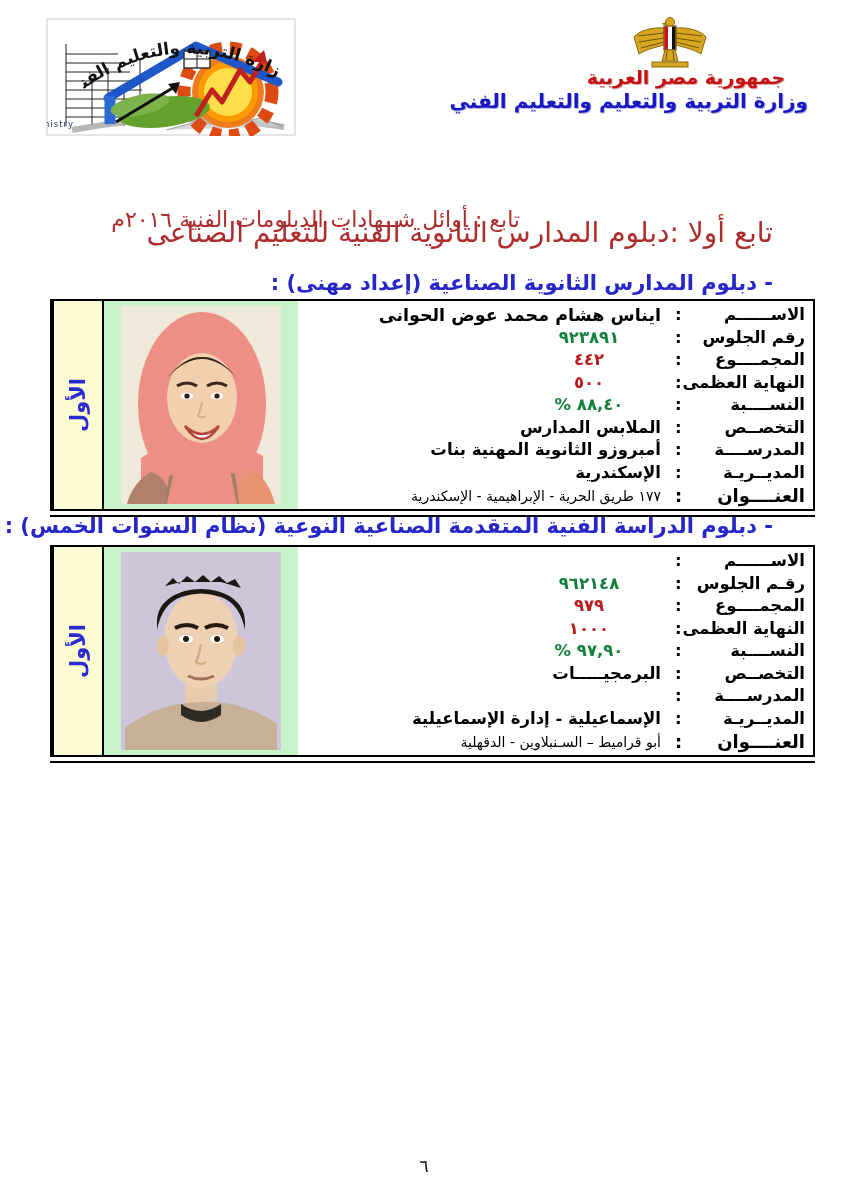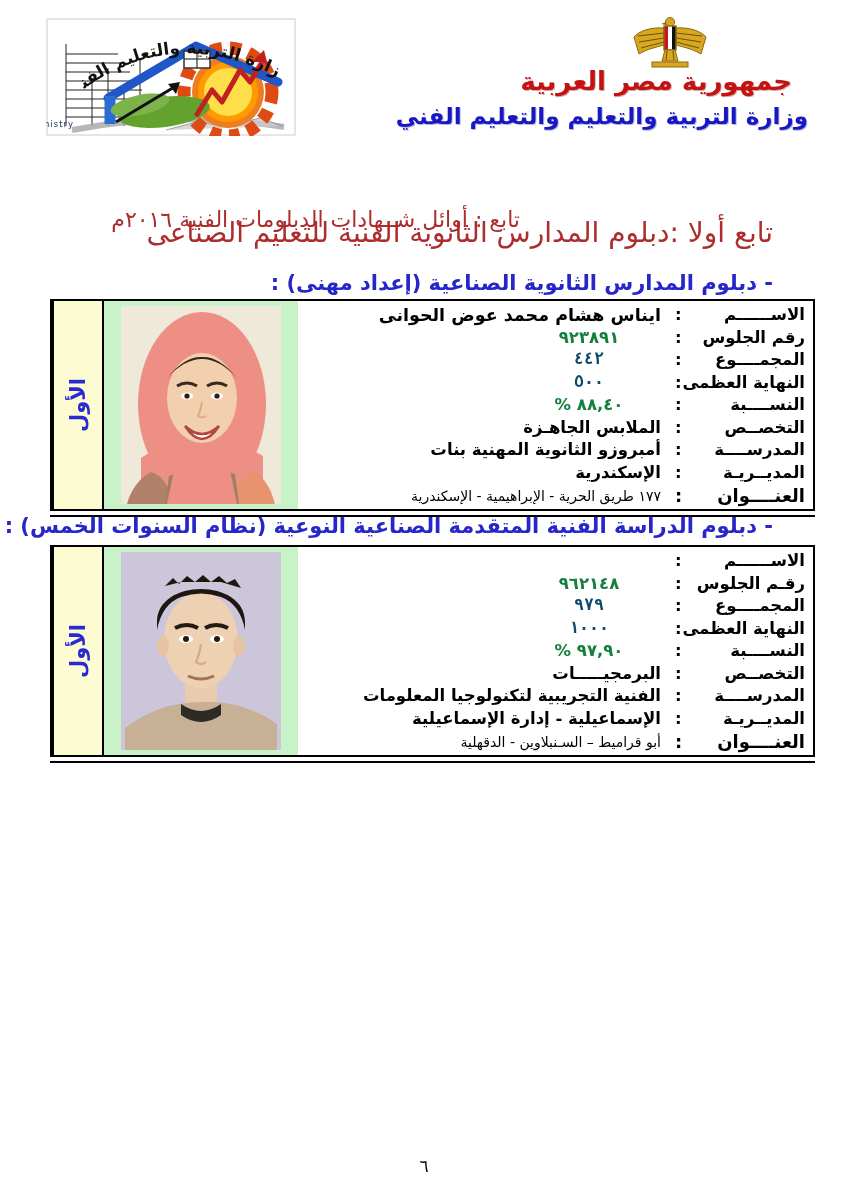--- a/index.html
+++ b/index.html
@@ -2,24 +2,24 @@
 <html lang="ar" dir="rtl"><head>
 <meta charset="utf-8">
 <style>
   * { box-sizing: border-box; margin: 0; padding: 0; }
   html,body { width: 849px; height: 1200px; background: #ffffff; }
   body { position: relative; font-family: "DejaVu Sans", sans-serif; direction: rtl; }
 
   
   .logo-left { position: absolute; left: 46px; top: 18px; width: 250px; height: 118px; }
   .emblem { position: absolute; left: 630px; top: 16px; width: 80px; height: 52px; }
-  .country-name { position: absolute; top: 66px; left: 548px; width: 244px; text-align: center;
-    color: #c41212; font-weight: bold; font-size: 26px; text-shadow: 1px 1px 0 rgba(140,20,20,.35); white-space: nowrap; }
-  .ministry-name { position: absolute; top: 103px; left: 532px; width: 276px; text-align: center;
-    color: #1717c4; font-weight: bold; font-size: 23px; text-shadow: 1px 1px 0 rgba(20,20,150,.3); white-space: nowrap; }
+  .country-name { position: absolute; top: 66px; left: 564px; width: 244px; text-align: center;
+    color: #c41212; font-weight: bold; font-size: 19px; text-shadow: 1px 1px 0 rgba(140,20,20,.35); white-space: nowrap; }
+  .ministry-name { position: absolute; top: 89px; left: 532px; width: 276px; text-align: center;
+    color: #1717c4; font-weight: bold; font-size: 20px; text-shadow: 1px 1px 0 rgba(20,20,150,.3); white-space: nowrap; }
 
   
   .title-red-1 { position: absolute; top: 172px; right: 329px; color: #ad2c2c; font-size: 22px; white-space: nowrap; margin-top: 35px; }
   .title-red-2 { position: absolute; top: 216px; right: 76px; color: #ad2c2c; font-size: 28px; white-space: nowrap; }
 
   
   .section-title { position: absolute; right: 76px; color: #2626c9; font-weight: bold; font-size: 21px; white-space: nowrap; }
   #section-title-1 { top: 271px; }
   #section-title-2 { top: 514px; }
 
@@ -42,21 +42,21 @@
 
   .data-col { flex: 1; order: 1; background: #fff; padding: 3px 8px 2px 4px;
     display: flex; flex-direction: column; }
   .row { flex: 1; display: flex; flex-direction: row; align-items: center;
     font-size: 16.5px; font-weight: bold; color: #000; line-height: 1; }
   .lbl { width: 132px; display: flex; justify-content: space-between; align-items: center; white-space: nowrap; }
   .lbl .colon { font-style: normal; padding-left: 2px; }
   .val { flex: 1; padding-right: 12px; white-space: nowrap; }
   .val-num { flex: none; width: 168px; text-align: center; padding-right: 0; }
   .val-red  { color: #15803d; }
-  .val-blue { color: #0c4a6e; font-family: Liberation Mono, monospace; }
+  .val-blue { color: #b91c1c; }
   .row-name .val { font-size: 17.5px; }
   .row-addr .lbl { font-size: 18px; }
   .row-addr .val { font-weight: normal; font-size: 14px; }
 
   .page-number { position: absolute; top: 1156px; left: 414px; width: 20px; text-align: center;
     font-size: 17px; color: #111; }
 </style>
 </head>
 <body>
 
@@ -194,21 +194,21 @@
           <span>النســــبة</span>
           <i class="colon">:</i>
         </span>
       <span class="val val-num val-red">٨٨,٤٠ %</span>
     </div>
     <div class="row">
       <span class="lbl">
           <span>التخصــص</span>
           <i class="colon">:</i>
         </span>
-      <span class="val">الملابس الجاهـزة</span>
+      <span class="val">الملابس المدارس</span>
     </div>
     <div class="row">
       <span class="lbl">
           <span>المدرســــة</span>
           <i class="colon">:</i>
         </span>
       <span class="val">أمبروزو الثانوية المهنية بنات</span>
     </div>
     <div class="row">
       <span class="lbl">
@@ -304,21 +304,20 @@
           <span>التخصــص</span>
           <i class="colon">:</i>
         </span>
       <span class="val">البرمجيـــــات</span>
     </div>
     <div class="row">
       <span class="lbl">
           <span>المدرســــة</span>
           <i class="colon">:</i>
         </span>
-      <span class="val">الفنية التجريبية لتكنولوجيا المعلومات</span>
     </div>
     <div class="row">
       <span class="lbl">
           <span>المديــريـة</span>
           <i class="colon">:</i>
         </span>
       <span class="val">الإسماعيلية  -  إدارة الإسماعيلية</span>
     </div>
     <div class="row row-addr">
       <span class="lbl">

